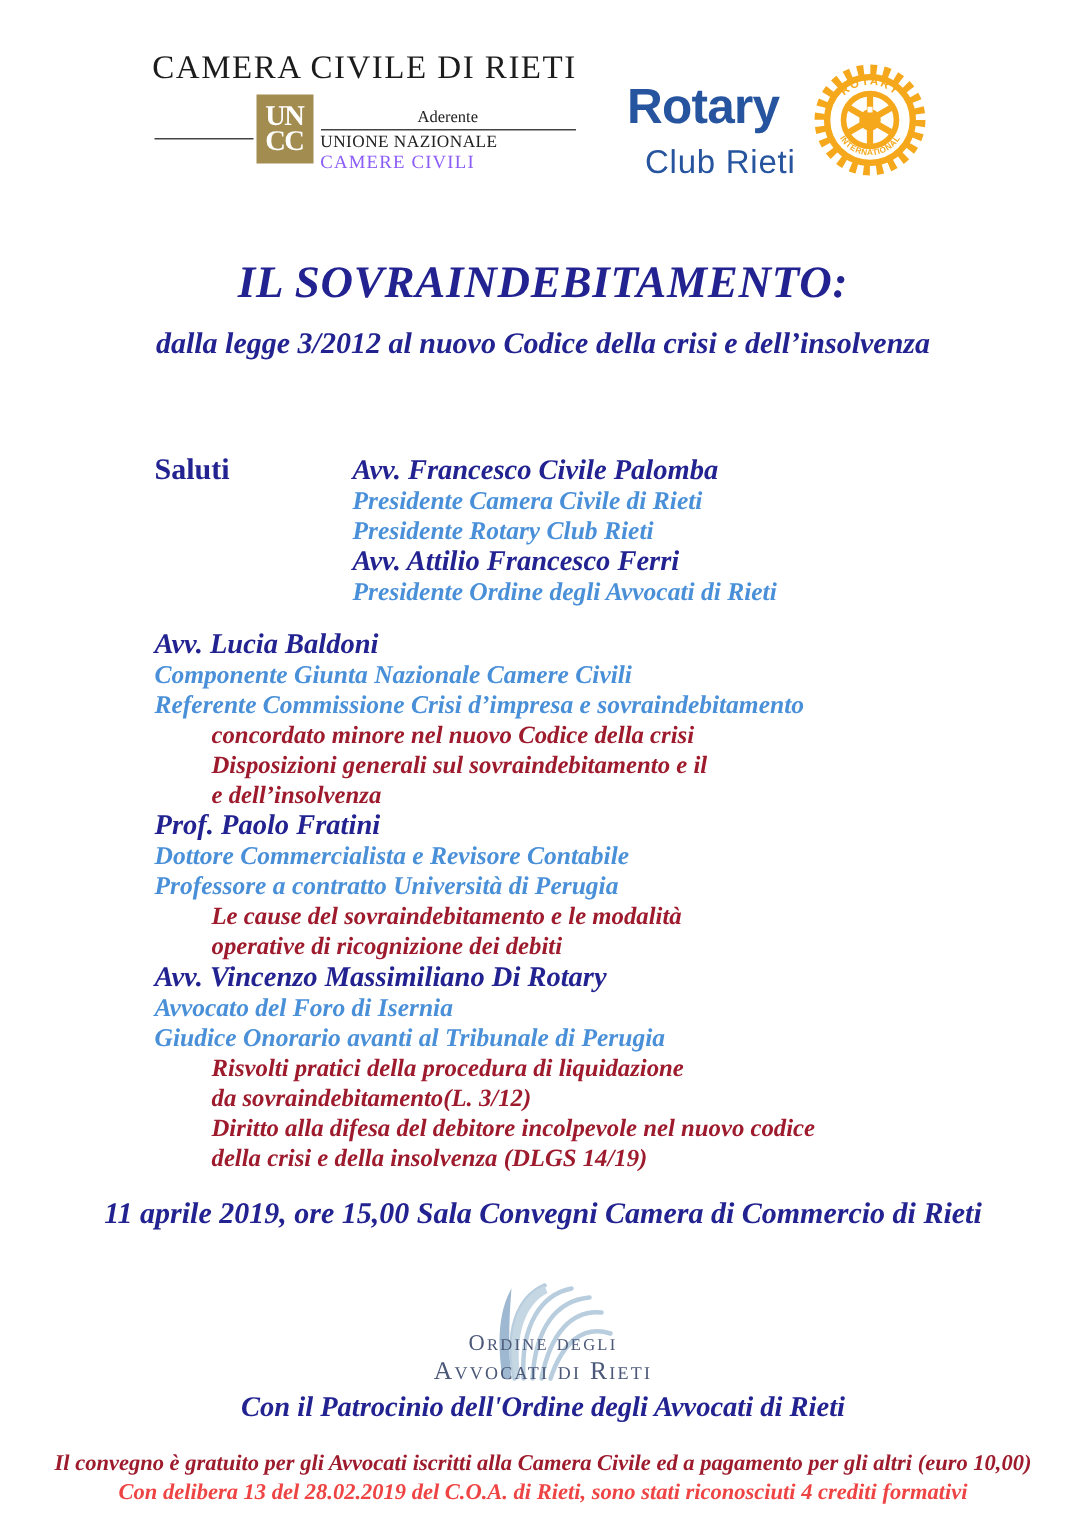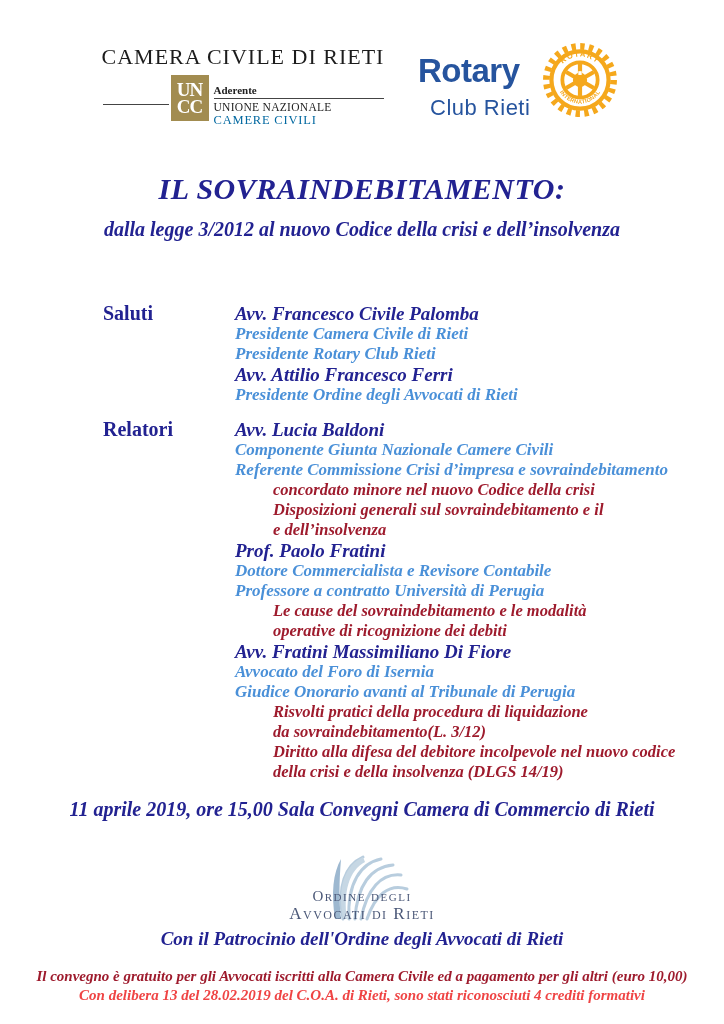--- a/index.html
+++ b/index.html
@@ -1,33 +1,33 @@
 <!DOCTYPE html>
 <html><head>
 <meta charset="utf-8">
 <style>
   html,body{margin:0;padding:0;background:#e8e8e8;}
   .page{
     position:relative;width:724px;height:1024px;margin:0 auto;background:#ffffff;
     font-family:"Liberation Serif", serif;overflow:hidden;
   }
   
-  .camera-block{position:absolute;left:95px;top:44px;width:296px;}
+  .camera-block{position:absolute;left:95px;top:32px;width:296px;}
   .camera-title{font-size:22px;letter-spacing:1px;color:#1c1c1c;white-space:nowrap;text-align:center;}
   .camera-logo-row{display:flex;align-items:flex-start;margin-top:5px;justify-content:center;}
   .left-rule{width:66px;height:1px;background:#444;margin-top:29px;}
   .uncc-square{
     width:38px;height:46px;background:#a28c50;color:#fff;margin-left:2px;
     display:flex;flex-direction:column;align-items:center;justify-content:center;
     font-size:19px;font-weight:700;line-height:0.92;letter-spacing:-1px;
   }
   .uncc-right{width:170px;margin-left:5px;}
-  .aderente{font-size:11px;font-weight:700;color:#222;padding:9px 0 2px 0;border-bottom:1px solid #444;}
+  .aderente{font-size:11px;font-weight:400;color:#222;text-align:center;padding:9px 0 2px 0;border-bottom:1px solid #444;}
   .union1{font-size:11.5px;color:#222;letter-spacing:0.3px;margin-top:2px;white-space:nowrap;}
-  .union2{font-size:12.5px;color:#0369a1;letter-spacing:0.8px;white-space:nowrap;}
+  .union2{font-size:12.5px;color:#8b5cf6;letter-spacing:0.8px;white-space:nowrap;}
 
   .rotary-block{position:absolute;left:418px;top:36px;display:flex;align-items:flex-start;
     font-family:"Liberation Sans", sans-serif;}
   .rotary-text{display:flex;flex-direction:column;}
   .rotary-word{font-size:33px;font-weight:700;color:#26549e;letter-spacing:-0.5px;line-height:1.0;margin-top:18px;}
   .rotary-club{font-size:22px;color:#26549e;margin-top:8px;margin-left:12px;letter-spacing:0.5px;}
   .rotary-wheel{margin-left:8px;margin-top:2px;}
 
   
   .title-main{margin-top:172px;text-align:center;font-size:30px;font-weight:700;font-style:italic;
@@ -122,42 +122,41 @@
           <div class="sp-role">Presidente Rotary Club Rieti</div>
         </div>
         <div>
           <div class="sp-name">Avv. Attilio Francesco Ferri</div>
           <div class="sp-role">Presidente Ordine degli Avvocati di Rieti</div>
         </div>
       </div>
     </div>
 
     <div class="prog-section">
-      <div class="prog-label">Relatori</div>
       <div class="prog-content">
 
         <div>
           <div class="sp-name">Avv. Lucia Baldoni</div>
           <div class="sp-role">Componente Giunta Nazionale Camere Civili</div>
           <div class="sp-role">Referente Commissione Crisi d’impresa e sovraindebitamento</div>
           <div class="topic-line">concordato minore nel nuovo Codice della crisi</div>
           <div class="topic-line">Disposizioni generali sul sovraindebitamento e il</div>
           <div class="topic-line">e dell’insolvenza</div>
         </div>
 
         <div>
           <div class="sp-name">Prof. Paolo Fratini</div>
           <div class="sp-role">Dottore Commercialista e Revisore Contabile</div>
           <div class="sp-role">Professore a contratto Università di Perugia</div>
           <div class="topic-line">Le cause del sovraindebitamento e le modalità</div>
           <div class="topic-line">operative di ricognizione dei debiti</div>
         </div>
 
         <div>
-          <div class="sp-name">Avv. Fratini Massimiliano Di Fiore</div>
+          <div class="sp-name">Avv. Vincenzo Massimiliano Di Rotary</div>
           <div class="sp-role">Avvocato del Foro di Isernia</div>
           <div class="sp-role">Giudice Onorario avanti al Tribunale di Perugia</div>
           <div class="topic-line">Risvolti pratici della procedura di liquidazione</div>
           <div class="topic-line">da sovraindebitamento(L. 3/12)</div>
           <div class="topic-line">Diritto alla difesa del debitore incolpevole nel nuovo codice</div>
           <div class="topic-line">della crisi e della insolvenza (DLGS 14/19)</div>
         </div>
 
       </div>
     </div>

